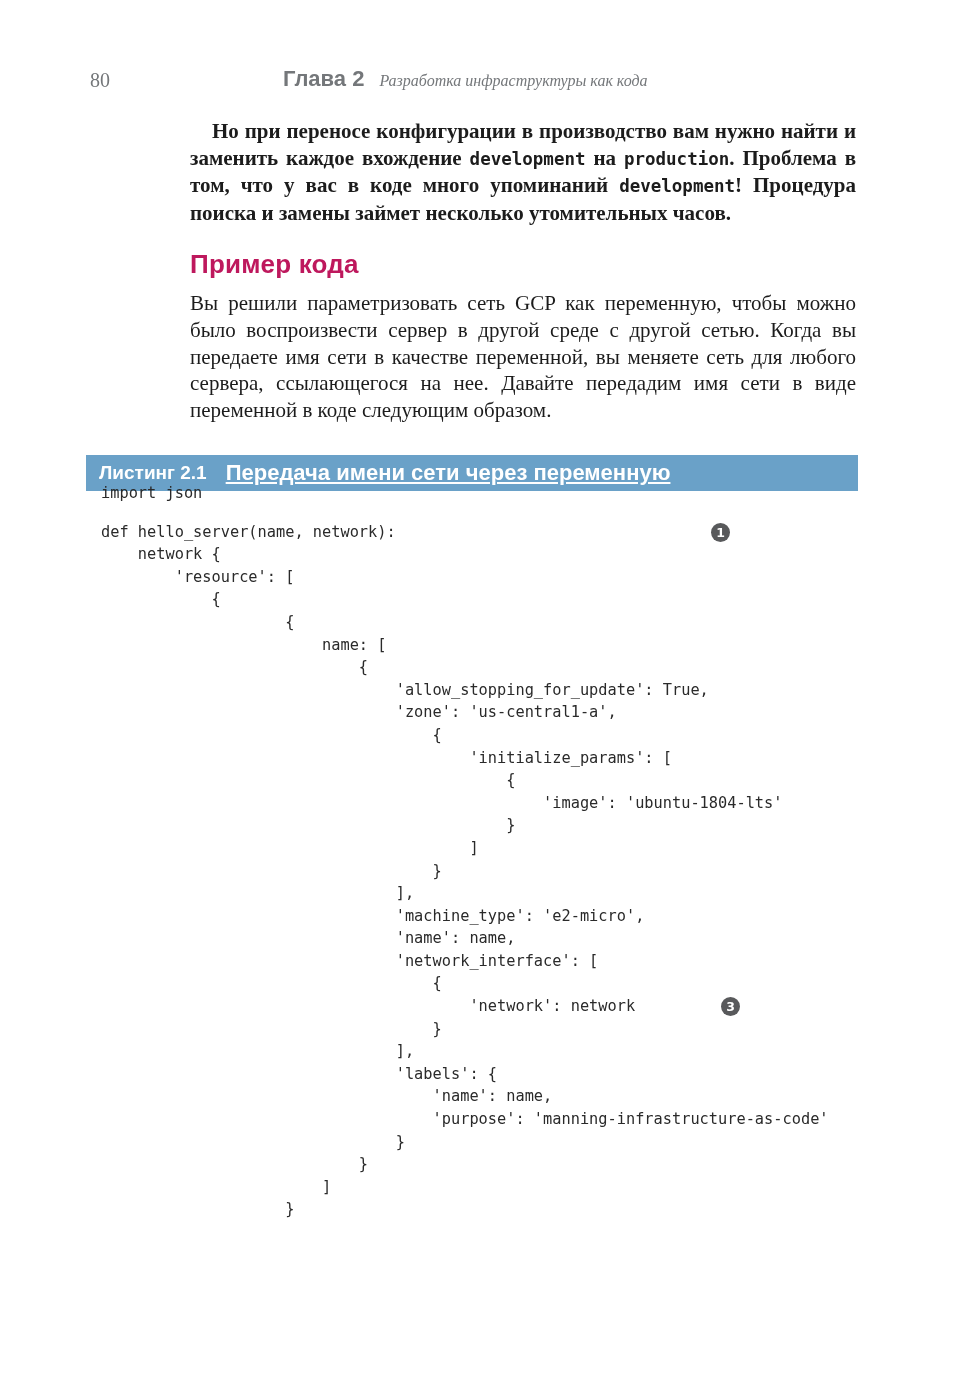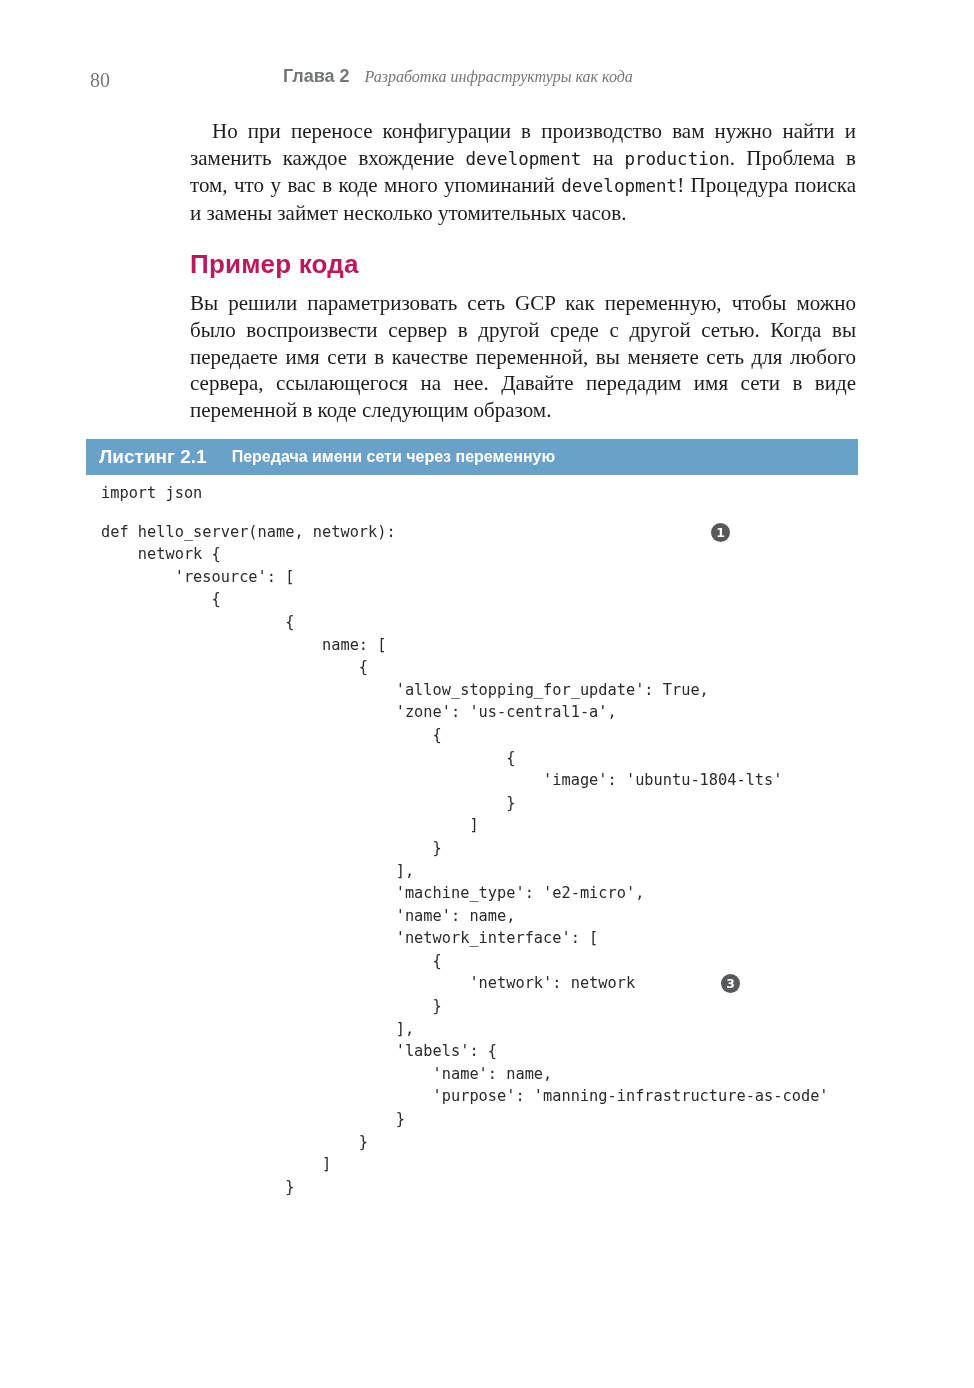--- a/index.html
+++ b/index.html
@@ -17,64 +17,64 @@
   
   .running-header { position: absolute; top: 66px; left: 0; width: 100%; height: 30px; }
   .page-num {
     position: absolute; left: 90px; top: 3px;
     font-family: "Liberation Serif", serif;
     font-size: 20px; color: #74777a;
   }
   .chapter { position: absolute; left: 283px; top: 0; white-space: nowrap; }
   .chapter-label {
     font-family: "Liberation Sans", sans-serif;
-    font-weight: bold; font-size: 18px; color: #74777a;
+    font-weight: bold; font-size: 22px; color: #74777a;
     vertical-align: baseline;
   }
   .chapter-title {
     font-family: "Liberation Serif", serif;
     font-style: italic; font-size: 16px; color: #74777a;
     margin-left: 11px;
   }
 
   
   .body-col { position: absolute; left: 190px; top: 118px; width: 666px; }
   p.para {
     margin: 0;
     font-size: 21px;
     line-height: 26.6px;
     text-align: justify;
     color: #1c1c1c;
   }
-  p.para-indent { text-indent: 22px; }
+  p.para-indent { text-indent: 22px; font-weight: bold; }
   .inline-code {
     font-family: "DejaVu Sans Mono", monospace;
     font-size: 17.5px;
   }
 
   h2.section-heading {
     margin: 23px 0 10px 0;
     font-family: "Liberation Sans", sans-serif;
     font-weight: bold;
     font-size: 26px;
     letter-spacing: 0.2px;
     color: #be185d;
   }
 
   
   .listing-bar {
-    position: absolute; left: 86px; top: 439px;
+    position: absolute; left: 86px; top: 455px;
     width: 772px; height: 36px;
     background: #6aa1c8;
     display: flex; align-items: center;
     font-family: "Liberation Sans", sans-serif;
     font-weight: bold; color: #ffffff;
   }
   .listing-label { margin-left: 13px; font-size: 19px; }
-  .listing-title { margin-left: 25px; font-size: 16px; }
+  .listing-title { margin-left: 19px; font-size: 22px; text-decoration: underline; }
 
   
   .code-block {
     position: absolute; left: 101px; top: 482px;
     width: 790px;
     font-family: "DejaVu Sans Mono", monospace;
     font-size: 15.3px;
     color: #2a2a2a;
   }
   .code-line {
@@ -127,20 +127,21 @@
       <div class="code-line"><span>def hello_server(name, network):</span><span class="callout" style="left: 610px;">1</span></div>
       <div class="code-line"><span>    network {</span></div>
       <div class="code-line"><span>        'resource': [</span></div>
       <div class="code-line"><span>            {</span></div>
       <div class="code-line"><span>                    {</span></div>
       <div class="code-line"><span>                        name: [</span></div>
       <div class="code-line"><span>                            {</span></div>
       <div class="code-line"><span>                                'allow_stopping_for_update': True,</span></div>
       <div class="code-line"><span>                                'zone': 'us-central1-a',</span></div>
       <div class="code-line"><span>                                    {</span></div>
+      <div class="code-line"><span>                                        'initialize_params': [</span></div>
       <div class="code-line"><span>                                            {</span></div>
       <div class="code-line"><span>                                                'image': 'ubuntu-1804-lts'</span></div>
       <div class="code-line"><span>                                            }</span></div>
       <div class="code-line"><span>                                        ]</span></div>
       <div class="code-line"><span>                                    }</span></div>
       <div class="code-line"><span>                                ],</span></div>
       <div class="code-line"><span>                                'machine_type': 'e2-micro',</span></div>
       <div class="code-line"><span>                                'name': name,</span></div>
       <div class="code-line"><span>                                'network_interface': [</span></div>
       <div class="code-line"><span>                                    {</span></div>

